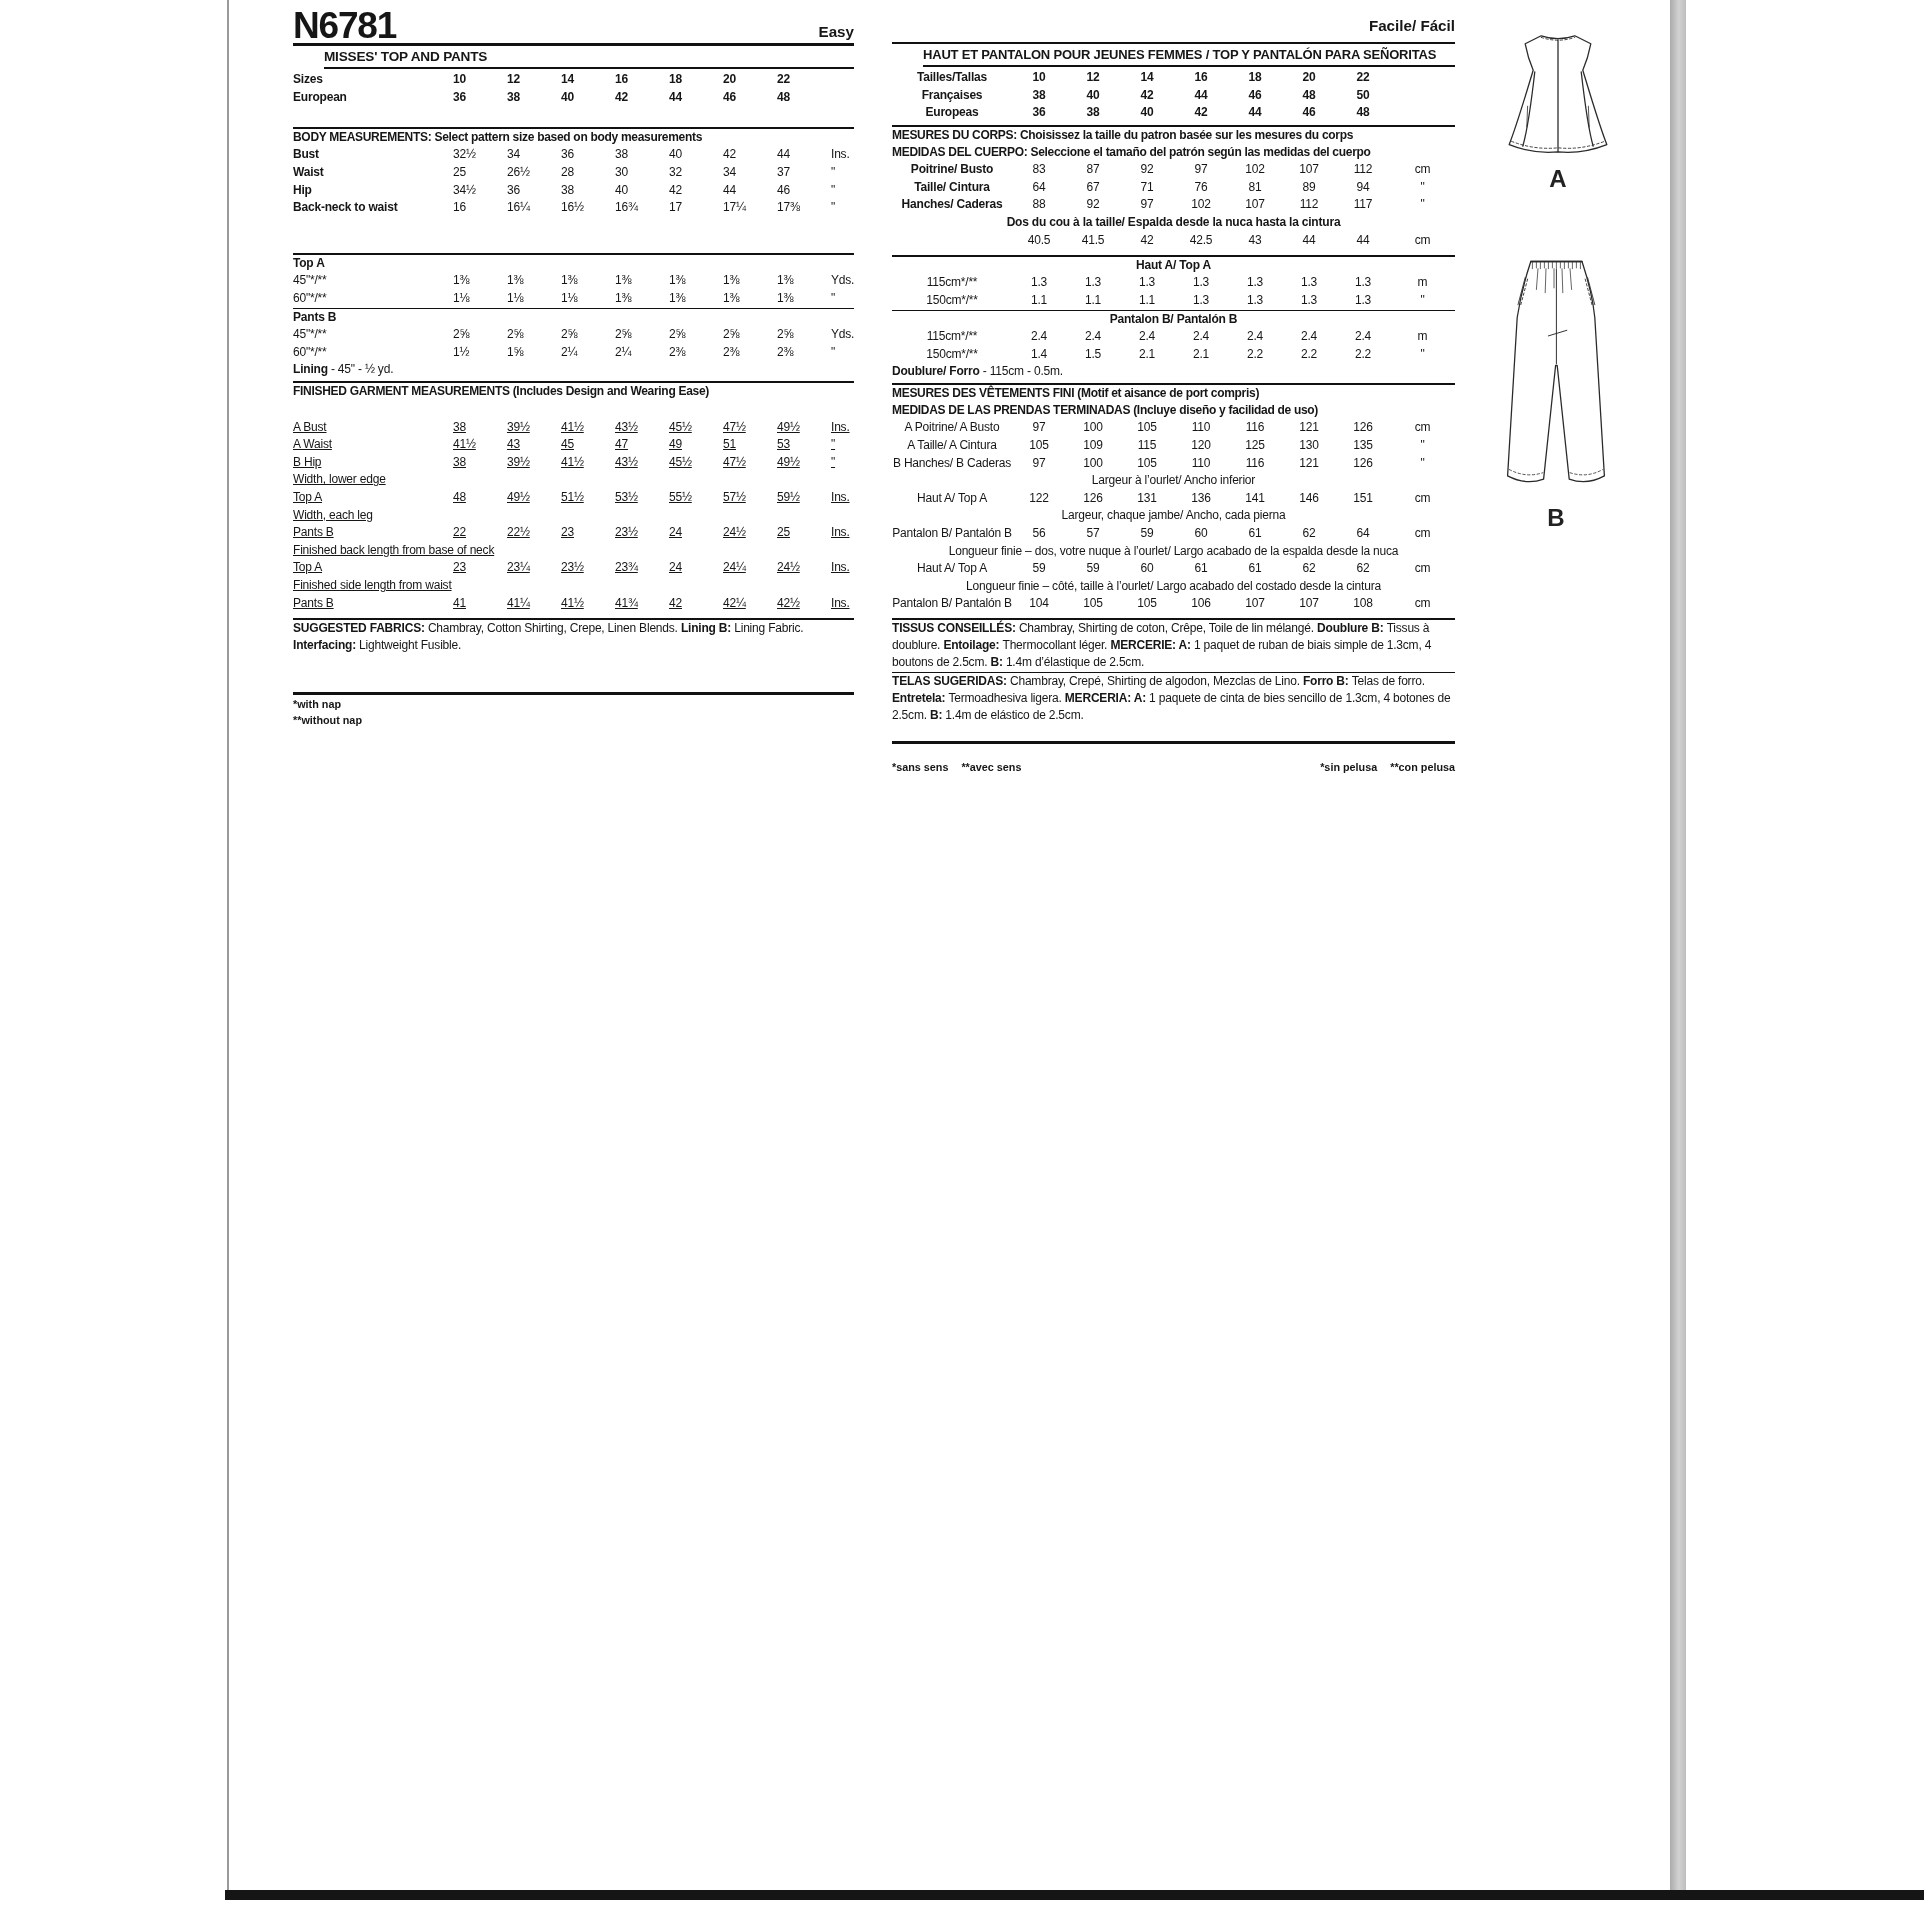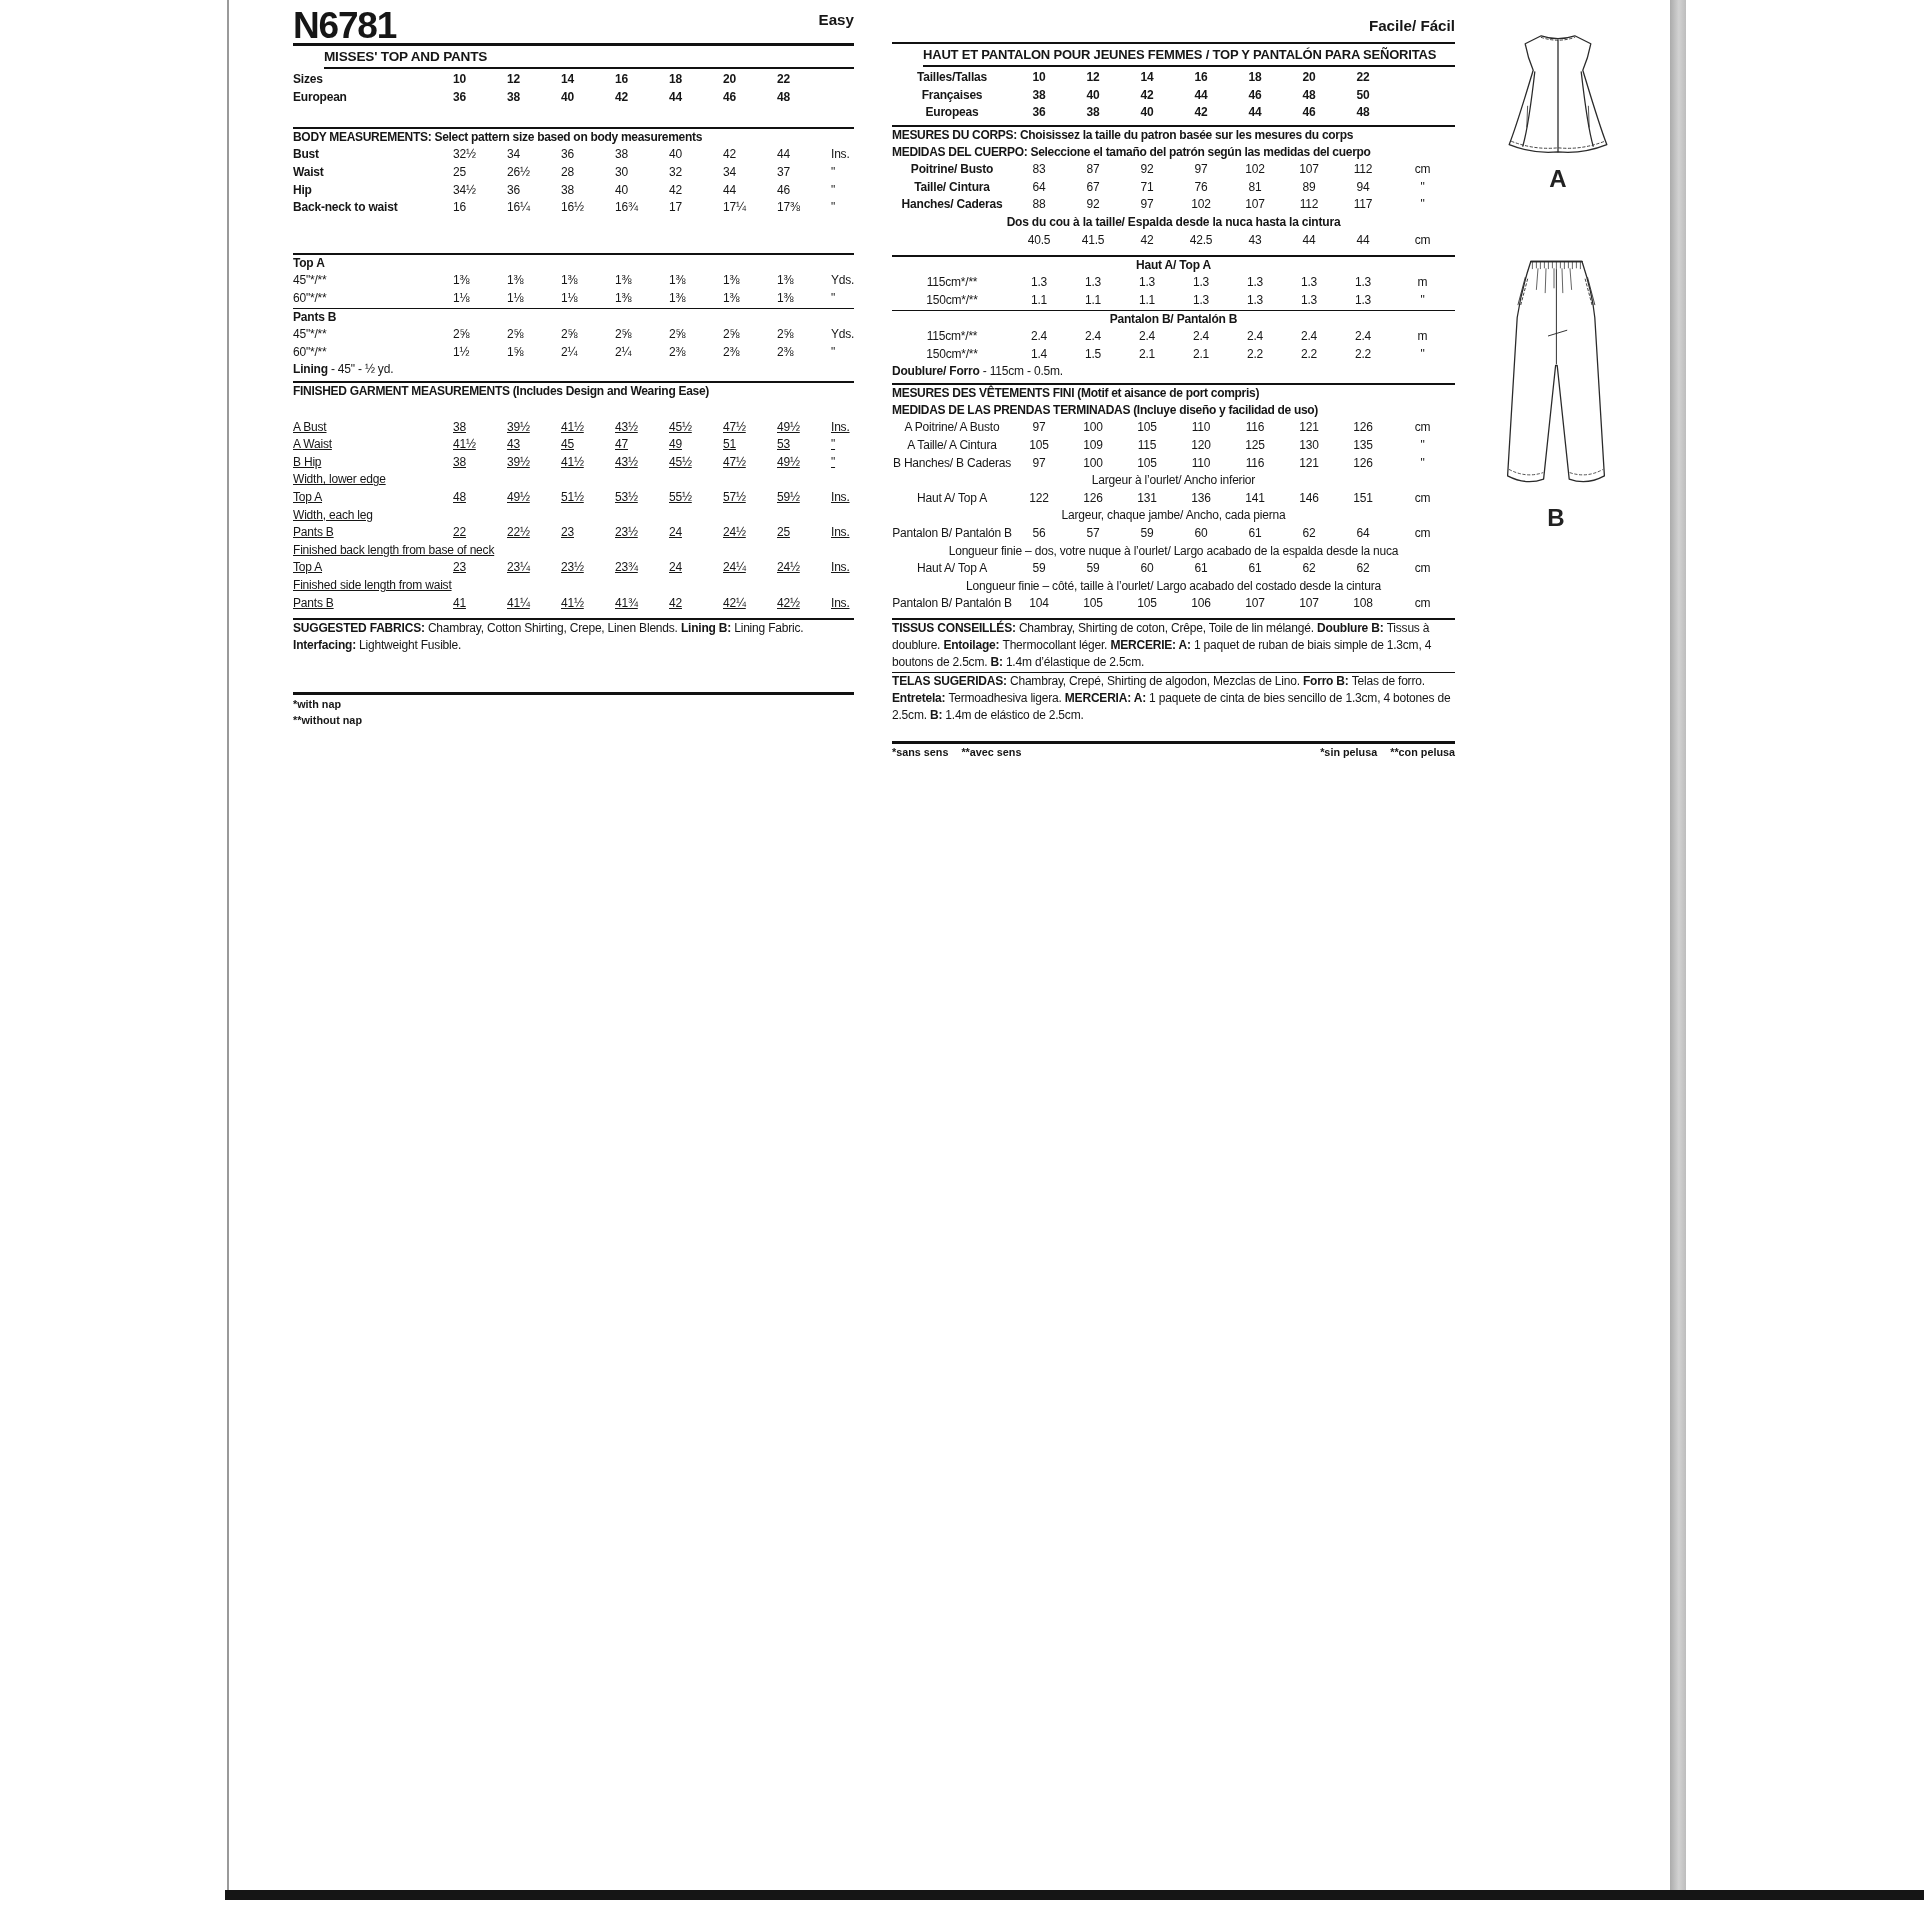--- a/index.html
+++ b/index.html
@@ -13,21 +13,21 @@
                  background:linear-gradient(90deg,#ababab,#d2d2d2 55%,#bdbdbd); }
   .edge-bottom { position:absolute; left:225px; top:1890px; width:1700px; height:10.4px; background:#151515; }
 
   .col { position:absolute; top:12px; }
   #col-en { left:293px; width:561px; }
   #col-fr { left:892px; width:563px; }
 
   .title-row { display:flex; justify-content:space-between; align-items:flex-end;
                border-bottom:3.2px solid #111; height:34px; padding-bottom:0.8px; }
   .pattern-no { font-size:37px; font-weight:bold; letter-spacing:-1.2px; line-height:32px; }
-  .easy { font-size:15.2px; font-weight:bold; padding-bottom:14px; }
+  .easy { font-size:15.2px; font-weight:bold; padding-bottom:2px; }
   .facile-row { text-align:right; font-size:15.2px; font-weight:bold; height:32px; line-height:27px;
                 border-bottom:2.4px solid #111; }
 
   .col-title { font-weight:bold; font-size:13.6px; line-height:20px; letter-spacing:-0.2px;
                border-bottom:2.4px solid #111; padding-top:0.8px;margin-left:31px; }
   #col-fr .col-title { font-size:13px; }
 
   .trow { display:grid; grid-template-columns:160px repeat(7,54px) 1fr;
           font-size:12px; line-height:17.6px; letter-spacing:-0.2px; }
   #col-fr .trow { grid-template-columns:120px repeat(7,54px) 1fr;text-align:center; }
@@ -543,21 +543,21 @@
           <span class="unit">cm</span>
         </div>
       </div>
 
     <div class="rule" style="margin-top:4.8px;"></div>
     <div class="para"><b>TISSUS CONSEILLÉS: </b><span>Chambray, Shirting de coton, Crêpe, Toile de lin mélangé. </span><b>Doublure B: </b><span>Tissus à doublure. </span><b>Entoilage: </b><span>Thermocollant léger. </span><b>MERCERIE: A: </b><span>1 paquet de ruban de biais simple de 1.3cm, 4 boutons de 2.5cm. </span><b>B: </b><span>1.4m d’élastique de 2.5cm.</span></div>
     <div class="rule2" style="margin-top:1.6px;"></div>
     <div class="para"><b>TELAS SUGERIDAS: </b><span>Chambray, Crepé, Shirting de algodon, Mezclas de Lino. </span><b>Forro B: </b><span>Telas de forro. </span><b>Entretela: </b><span>Termoadhesiva ligera. </span><b>MERCERIA: A: </b><span>1 paquete de cinta de bies sencillo de 1.3cm, 4 botones de 2.5cm. </span><b>B: </b><span>1.4m de elástico de 2.5cm.</span></div>
 
     <div class="rule" style="margin-top:17px; border-top-width:3.2px;"></div>
-    <div class="foot" style="margin-top:0;">
+    <div class="foot" style="margin-top:15px;">
       <span>*sans sens</span>
       <span>**avec sens</span>
       <span class="right-group">
         <span>*sin pelusa</span>
         <span>**con pelusa</span>
       </span>
     </div>
   </div>
 
   <div class="drawing" style="left:1506px; top:26px;">

